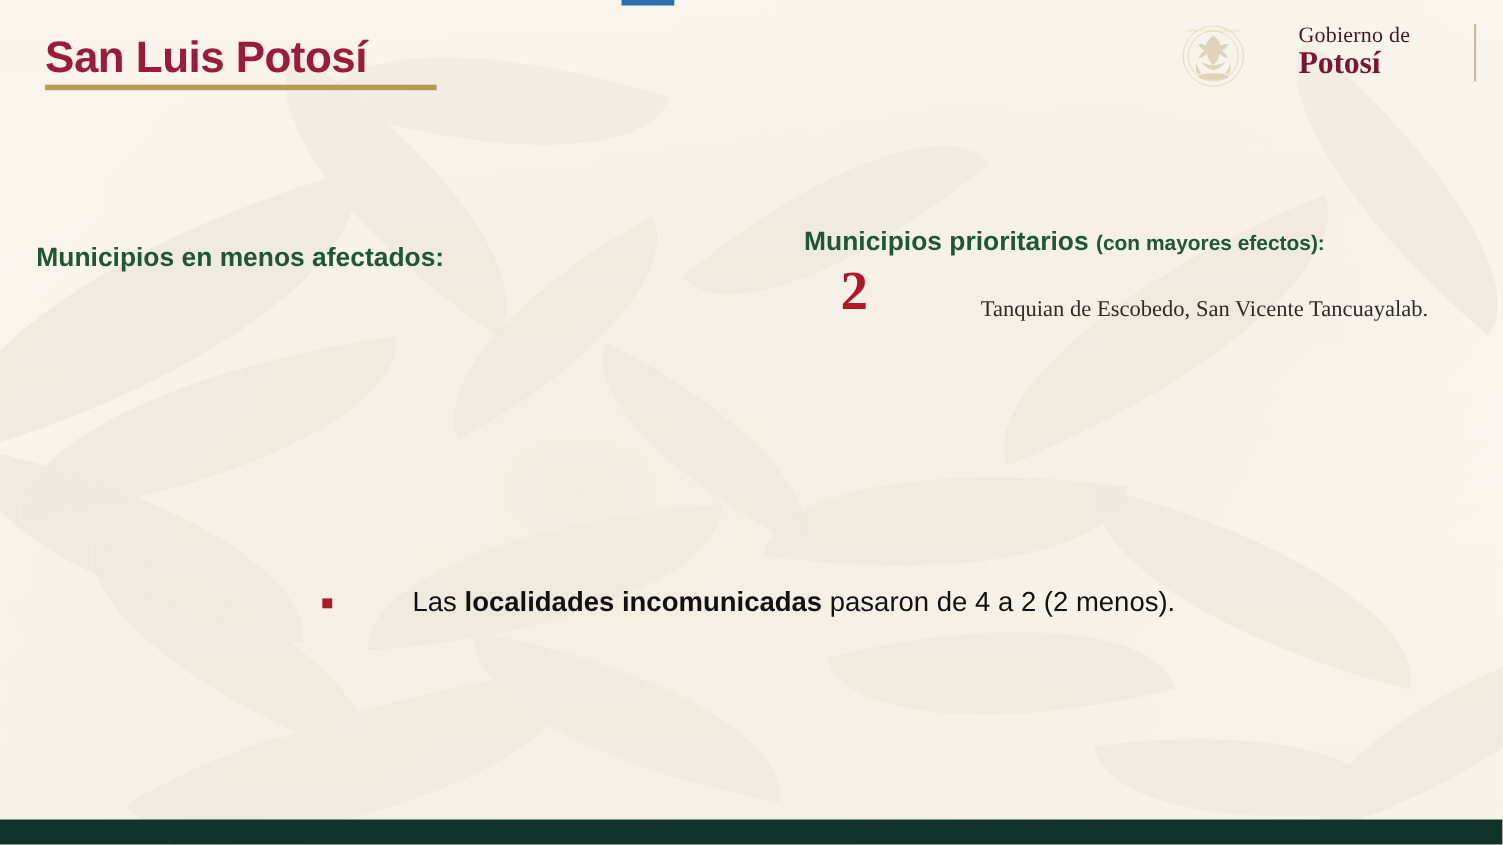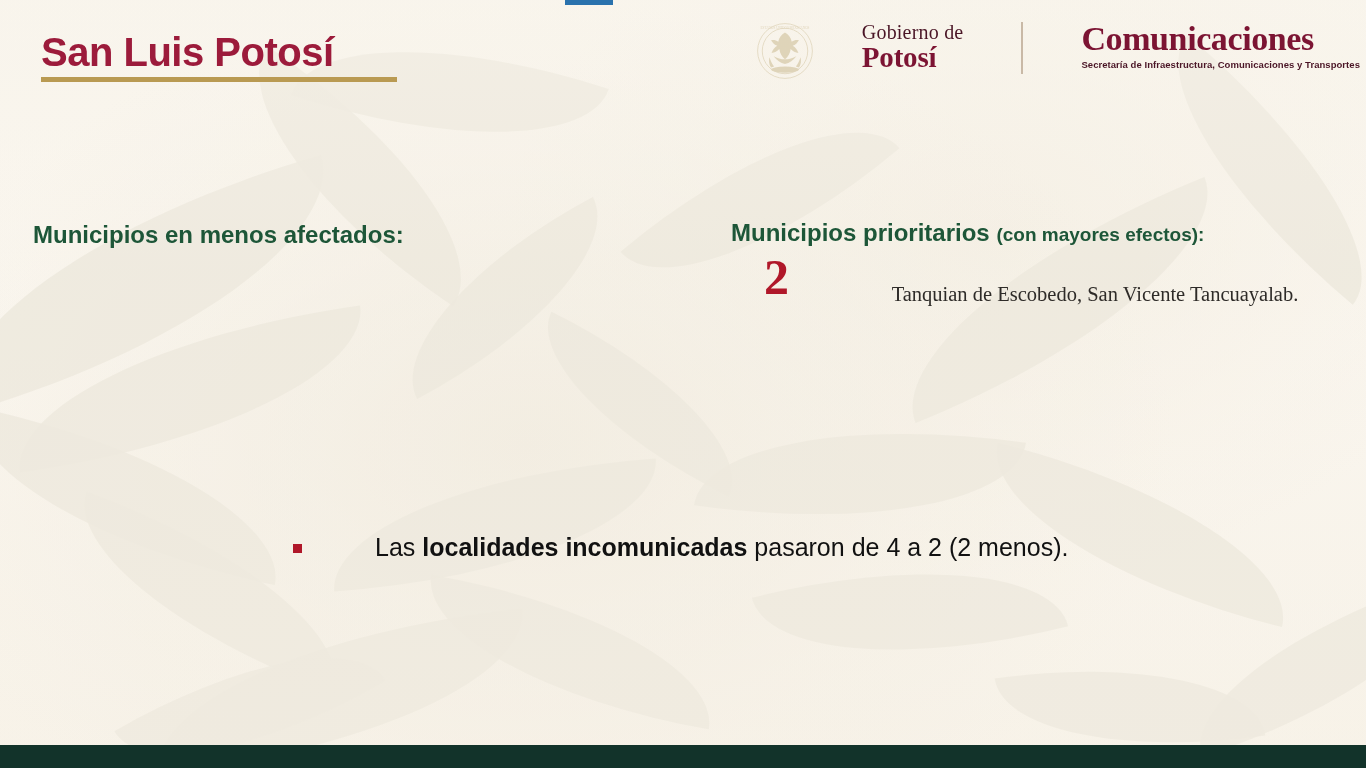--- a/index.html
+++ b/index.html
@@ -172,21 +172,21 @@
     margin-top: 4px;
     letter-spacing: .05px;
     font-family: "Liberation Sans", sans-serif;
   }
 
   
   .col {
     position: absolute;
   }
   .col-left  { left: 33px;  top: 222px; width: 640px; }
-  .col-right { left: 731px; top: 220px; width: 610px; }
+  .col-right { left: 731px; top: 207px; width: 610px; }
 
   .col-heading {
     font-size: 24px;
     font-weight: bold;
     color: #1d5638;
     line-height: 1.1;
     font-family: "Liberation Sans", sans-serif;
     white-space: nowrap;
   }
   .col-heading .sub {
@@ -298,24 +298,20 @@
       </g>
       <g fill="#cdbd96" font-family="'Liberation Serif', serif" font-size="6.5" text-anchor="middle">
         <text x="60" y="14">ESTADOS UNIDOS MEXICANOS</text>
       </g>
     </svg>
     <div class="gob-block">
       <span class="gob-line1">Gobierno de</span>
       <span class="gob-line2">Potosí</span>
     </div>
     <div class="logo-divider"></div>
-    <div class="dep-block">
-      <span class="dep-name">Comunicaciones</span>
-      <span class="dep-sub">Secretaría de Infraestructura, Comunicaciones y Transportes</span>
-    </div>
   </div>
 
   <div class="col col-left">
     <div class="col-heading">Municipios en menos afectados:</div>
   </div>
 
   <div class="col col-right">
     <div class="col-heading"><span>Municipios prioritarios</span> <span class="sub">(con mayores efectos):</span></div>
     <div class="col-body">
       <div class="big-number">2</div>

